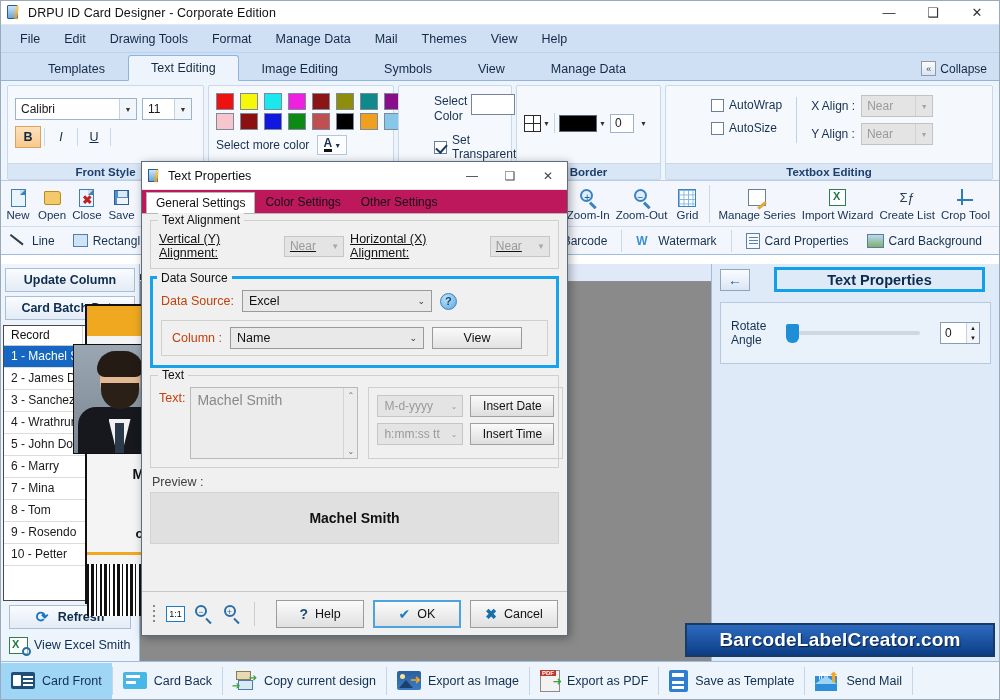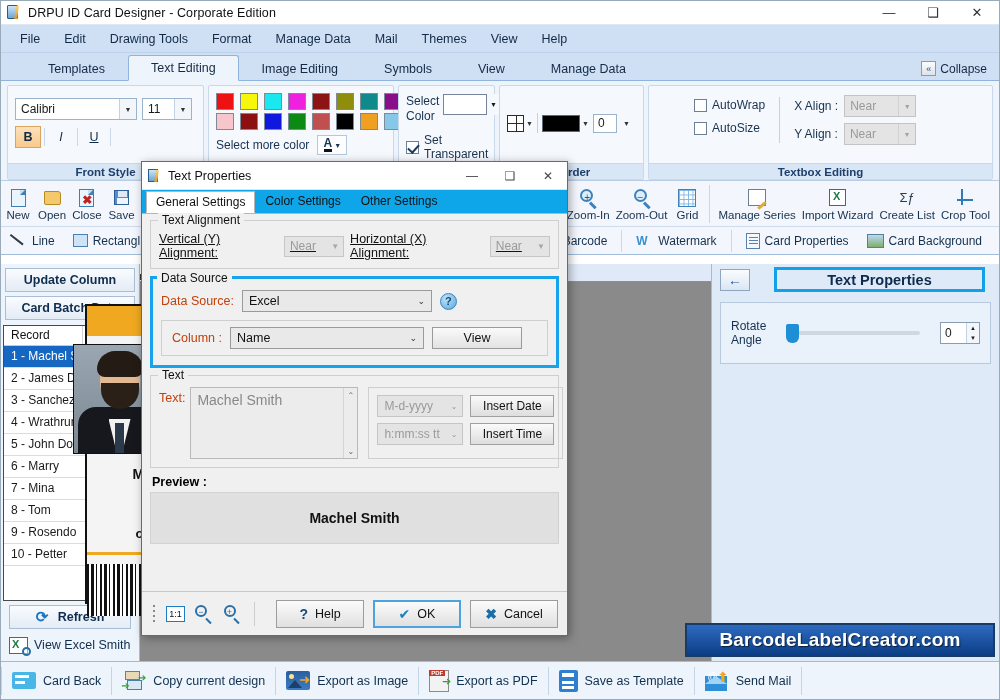--- a/index.html
+++ b/index.html
@@ -108,21 +108,21 @@
   .swatches { display:grid; grid-template-columns:repeat(8,21px); grid-gap:3px; margin-top:2px;}
   .sw { width:18px; height:17px; border:1px solid #7d8a99; }
   .selmore { margin-top:5px; display:flex; align-items:center; font-size:12px; color:#17314f; }
   .fontcolorbtn {
     margin-left:8px; width:30px; height:20px; border:1px solid #b7c6d8; background:#fbfdff;
     display:flex; align-items:center; justify-content:center; gap:2px; font-size:12px;
   }
   .fontcolorbtn .abar { border-bottom:3px solid #111; line-height:11px; font-weight:bold;}
 
   
-  .g-select { width:97px; }
+  .g-select { width:114px;padding-left:28px; }
   .g-select .lbl { font-size:12px; color:#17314f; line-height:15px; }
   .colorpick {
     display:flex; align-items:center; margin-left:4px;
   }
   .colorbox { width:44px; height:21px; background:#fff; border:1px solid #76839a; }
   .colorarrow { width:12px; height:21px; background:#f5f8fd; display:flex; align-items:center;
                 justify-content:center; font-size:7px; }
   .chk { display:flex; align-items:center; gap:5px; font-size:12px; color:#17314f; }
   .box {
     width:13px; height:13px; border:1px solid #6d7f94; background:#fff; position:relative; flex:0 0 auto;
@@ -336,21 +336,21 @@
   .mtitle .mi { width:14px; height:14px; margin-right:6px; position:relative; }
   .mtitle .mi .c { position:absolute; left:0; top:0; width:10px; height:13px;
     background:linear-gradient(#cfe4f7,#6aa6d8); border:1px solid #2a5c8a; }
   .mtitle .mi .p { position:absolute; left:7px; top:1px; width:3px; height:12px;
     background:linear-gradient(#f7d27a,#d99a28); transform:rotate(8deg); }
   .mtitle .mt { font-size:12.5px; color:#111; }
   .mwbtns { margin-left:auto; display:flex; }
   .mwb { width:38px; height:28px; display:flex; align-items:center; justify-content:center;
          font-size:12px; color:#444; }
 
-  .mtabs { display:flex; padding-left:4px; background:#0ea5e9; height:23px; align-items:flex-start; }
+  .mtabs { display:flex; padding-left:4px; background:#be185d; height:23px; align-items:center; }
   .mtab { padding:3px 9px; font-size:12px; color:#111; border:1px solid transparent;
           border-bottom:none; }
   .mtab.active { background:#fff; border:1px solid #b6b6b6; border-bottom:1px solid #fff;
                  position:relative; top:1px; }
   .mbody { flex:1; background:#f0f0f0; border-top:1px solid #b6b6b6; padding:6px 8px 0 8px;
            position:relative; }
 
   .gbox { border:1px solid #cfcfcf; position:relative; padding:11px 8px 8px 8px; margin-bottom:7px; }
   .gbox > .gtitle { position:absolute; top:-8px; left:7px; background:#f0f0f0; padding:0 4px;
                     font-size:12px; color:#111; }
@@ -397,21 +397,21 @@
                  font-size:8px; }
   .dtbtn { width:84px; height:22px; background:linear-gradient(#fafafa,#dedede);
            border:1px solid #a0a0a0; font-size:12px; color:#111;
            display:flex; align-items:center; justify-content:center; }
   .hint { font-size:12.5px; color:#111; margin:6px 0 0 34px; }
   .fontrow2 { display:flex; align-items:center; gap:8px; margin-top:6px; }
   .fontval { width:168px; height:22px; background:#e4e4e4; border:1px solid #c3c3c3;
              color:#8e8e8e; font-size:12.5px; display:flex; align-items:center; padding-left:7px; }
   .modechk { display:flex; align-items:center; gap:7px; font-size:12.5px; color:#111; }
   .modebox { width:13px; height:13px; background:#fff; border:1px solid #707070; }
-  .prevlabel { font-size:12.5px; font-weight:bold; color:#000000; margin:5px 0 3px 2px; }
+  .prevlabel { font-size:12.5px; font-weight:normal; color:#404040; margin:5px 0 3px 2px; }
   .prevbox { height:52px; background:#e0e0e0; border:1px solid #d2d2d2;
              display:flex; align-items:center; justify-content:center;
              font-size:14px; font-weight:bold; color:#111; }
   .mfooter {
     height:44px; background:#f0f0f0; border-top:1px solid #c8c8c8;
     display:flex; align-items:center; padding:0 9px; gap:9px;
   }
   .dots { width:6px; height:22px; display:flex; flex-direction:column; justify-content:center;
           gap:3px; align-items:center; }
   .dots i { width:2px; height:2px; background:#888; display:block; }
@@ -1042,20 +1042,29 @@
         <div class="sb">
           <div>▲</div>
           <div>▼</div>
         </div>
       </div>
     </div>
     <div class="watermark">BarcodeLabelCreator.com</div>
   </div>
 
   <div class="bottombar">
+    <div class="bbtn active">
+      <span class="ico ic-cardfront">
+          <span class="ph"></span>
+          <span class="l1"></span>
+          <span class="l2"></span>
+          <span class="l3"></span>
+        </span>
+      <span>Card Front</span>
+    </div>
     <div class="bsep"></div>
     <div class="bbtn">
       <span class="ico ic-cardback">
           <span class="b1"></span>
           <span class="b2"></span>
         </span>
       <span>Card Back</span>
     </div>
     <div class="bsep"></div>
     <div class="bbtn">

